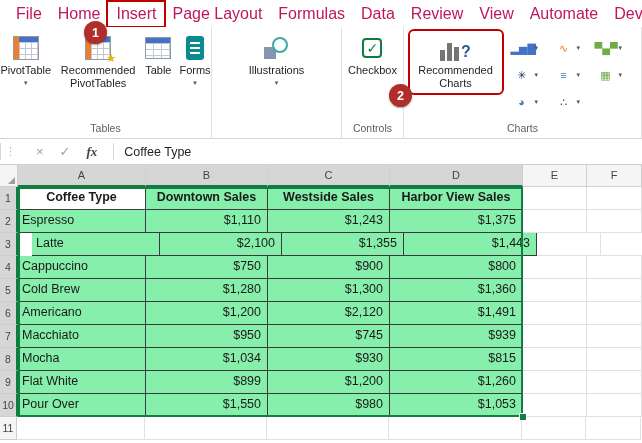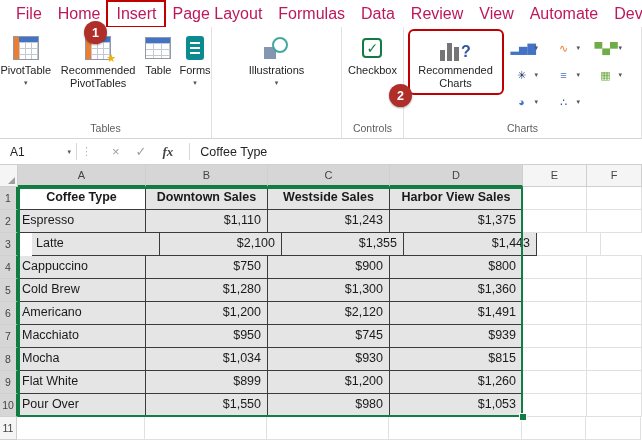--- a/index.html
+++ b/index.html
@@ -79,21 +79,21 @@
     font-size:11px; color:#444; text-align:center; line-height:20px; flex:none; }
   .hcell.sel { background:#d6d6d6; border-bottom:2px solid var(--xl-green); }
   .hcell.corner { position:relative; }
   .hcell.corner::after { content:""; position:absolute; right:2px; bottom:2px;
     border-left:7px solid transparent; border-bottom:7px solid #9e9e9e; }
   .rhcell { height:23px; background:#f5f5f5; border-right:1px solid #cfcfcf; border-bottom:1px solid #cfcfcf;
     font-size:10.5px; color:#444; text-align:center; line-height:22px; flex:none; }
   .rhcell.sel { background:#d6d6d6; border-right:2px solid var(--xl-green); }
   .cell { height:23px; background:#fff; border-right:1px solid #e0e0e0; border-bottom:1px solid #e0e0e0;
     font-size:12.5px; color:#1a1a1a; line-height:21px; padding:0 4px; white-space:nowrap; overflow:hidden; flex:none; }
-  .cell.tb { background:#e5e5e5; border-right:1px solid #3b3b3b; border-bottom:1px solid #3b3b3b; }
+  .cell.tb { background:#86efac; border-right:1px solid #3b3b3b; border-bottom:1px solid #3b3b3b; }
   .cell.thead { font-weight:bold; text-align:center; }
   .cell.num { text-align:right; padding-right:6px; }
   .cell.active-cell { background:#fff; }
   .sel-border { position:absolute; left:18px; top:22px; width:505px; height:230px;
     border:2px solid #137e43; pointer-events:none; }
   .fill-handle { position:absolute; left:519px; top:248px; width:8px; height:8px;
     background:#137e43; border:1px solid #fff; }
 
   
   .badge { position:absolute; width:23px; height:23px; border-radius:50%;
@@ -228,24 +228,20 @@
               <span class="minichev">▾</span>
             </div>
           </div>
       </div>
       <div class="rgroup-label">Charts</div>
     </div>
 
   </div>
 
   <div class="formulabar">
-    <div class="namebox">
-      <span>A1</span>
-      <span class="chevdown">▾</span>
-    </div>
     <div class="fb-div"></div>
     <span class="fb-dots">⋮</span>
     <div class="fb-icons">
       <span class="fb-x">×</span>
       <span class="fb-check">✓</span>
       <span class="fb-fx">fx</span>
     </div>
     <div class="fb-div"></div>
     <div class="fb-value">Coffee Type</div>
   </div>

